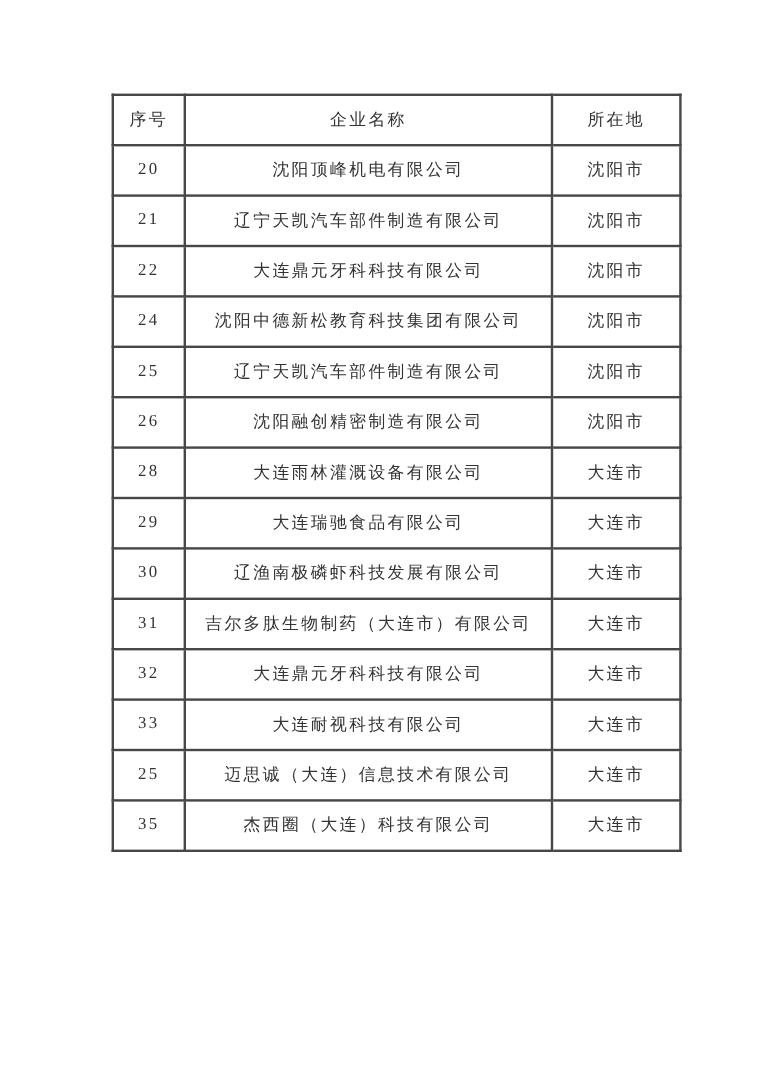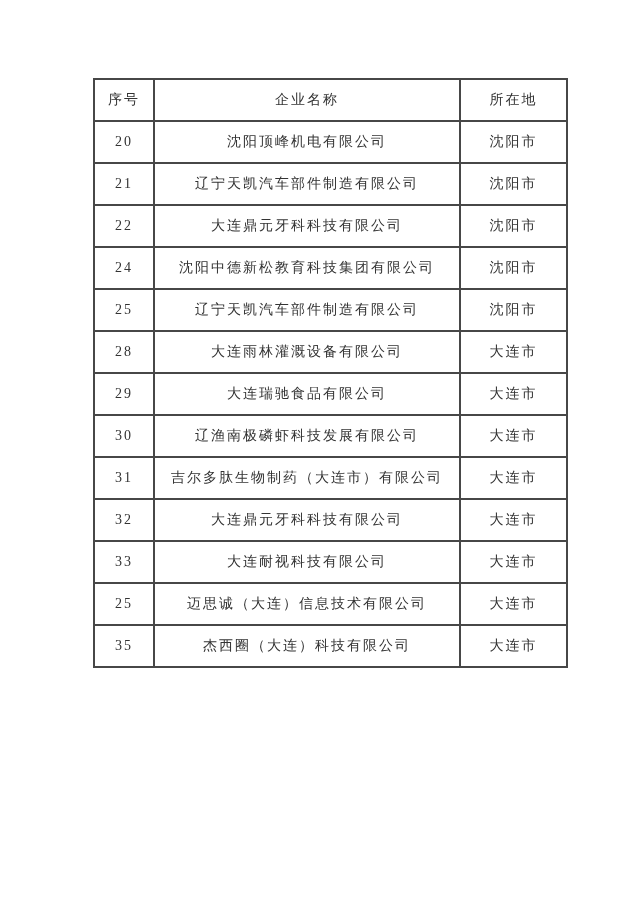--- a/index.html
+++ b/index.html
@@ -72,20 +72,25 @@
         <td class="col-index">24</td>
         <td class="col-name">沈阳中德新松教育科技集团有限公司</td>
         <td class="col-city">沈阳市</td>
       </tr>
       <tr>
         <td class="col-index">25</td>
         <td class="col-name">辽宁天凯汽车部件制造有限公司</td>
         <td class="col-city">沈阳市</td>
       </tr>
       <tr>
+        <td class="col-index">26</td>
+        <td class="col-name">沈阳融创精密制造有限公司</td>
+        <td class="col-city">沈阳市</td>
+      </tr>
+      <tr>
         <td class="col-index">28</td>
         <td class="col-name">大连雨林灌溉设备有限公司</td>
         <td class="col-city">大连市</td>
       </tr>
       <tr>
         <td class="col-index">29</td>
         <td class="col-name">大连瑞驰食品有限公司</td>
         <td class="col-city">大连市</td>
       </tr>
       <tr>

